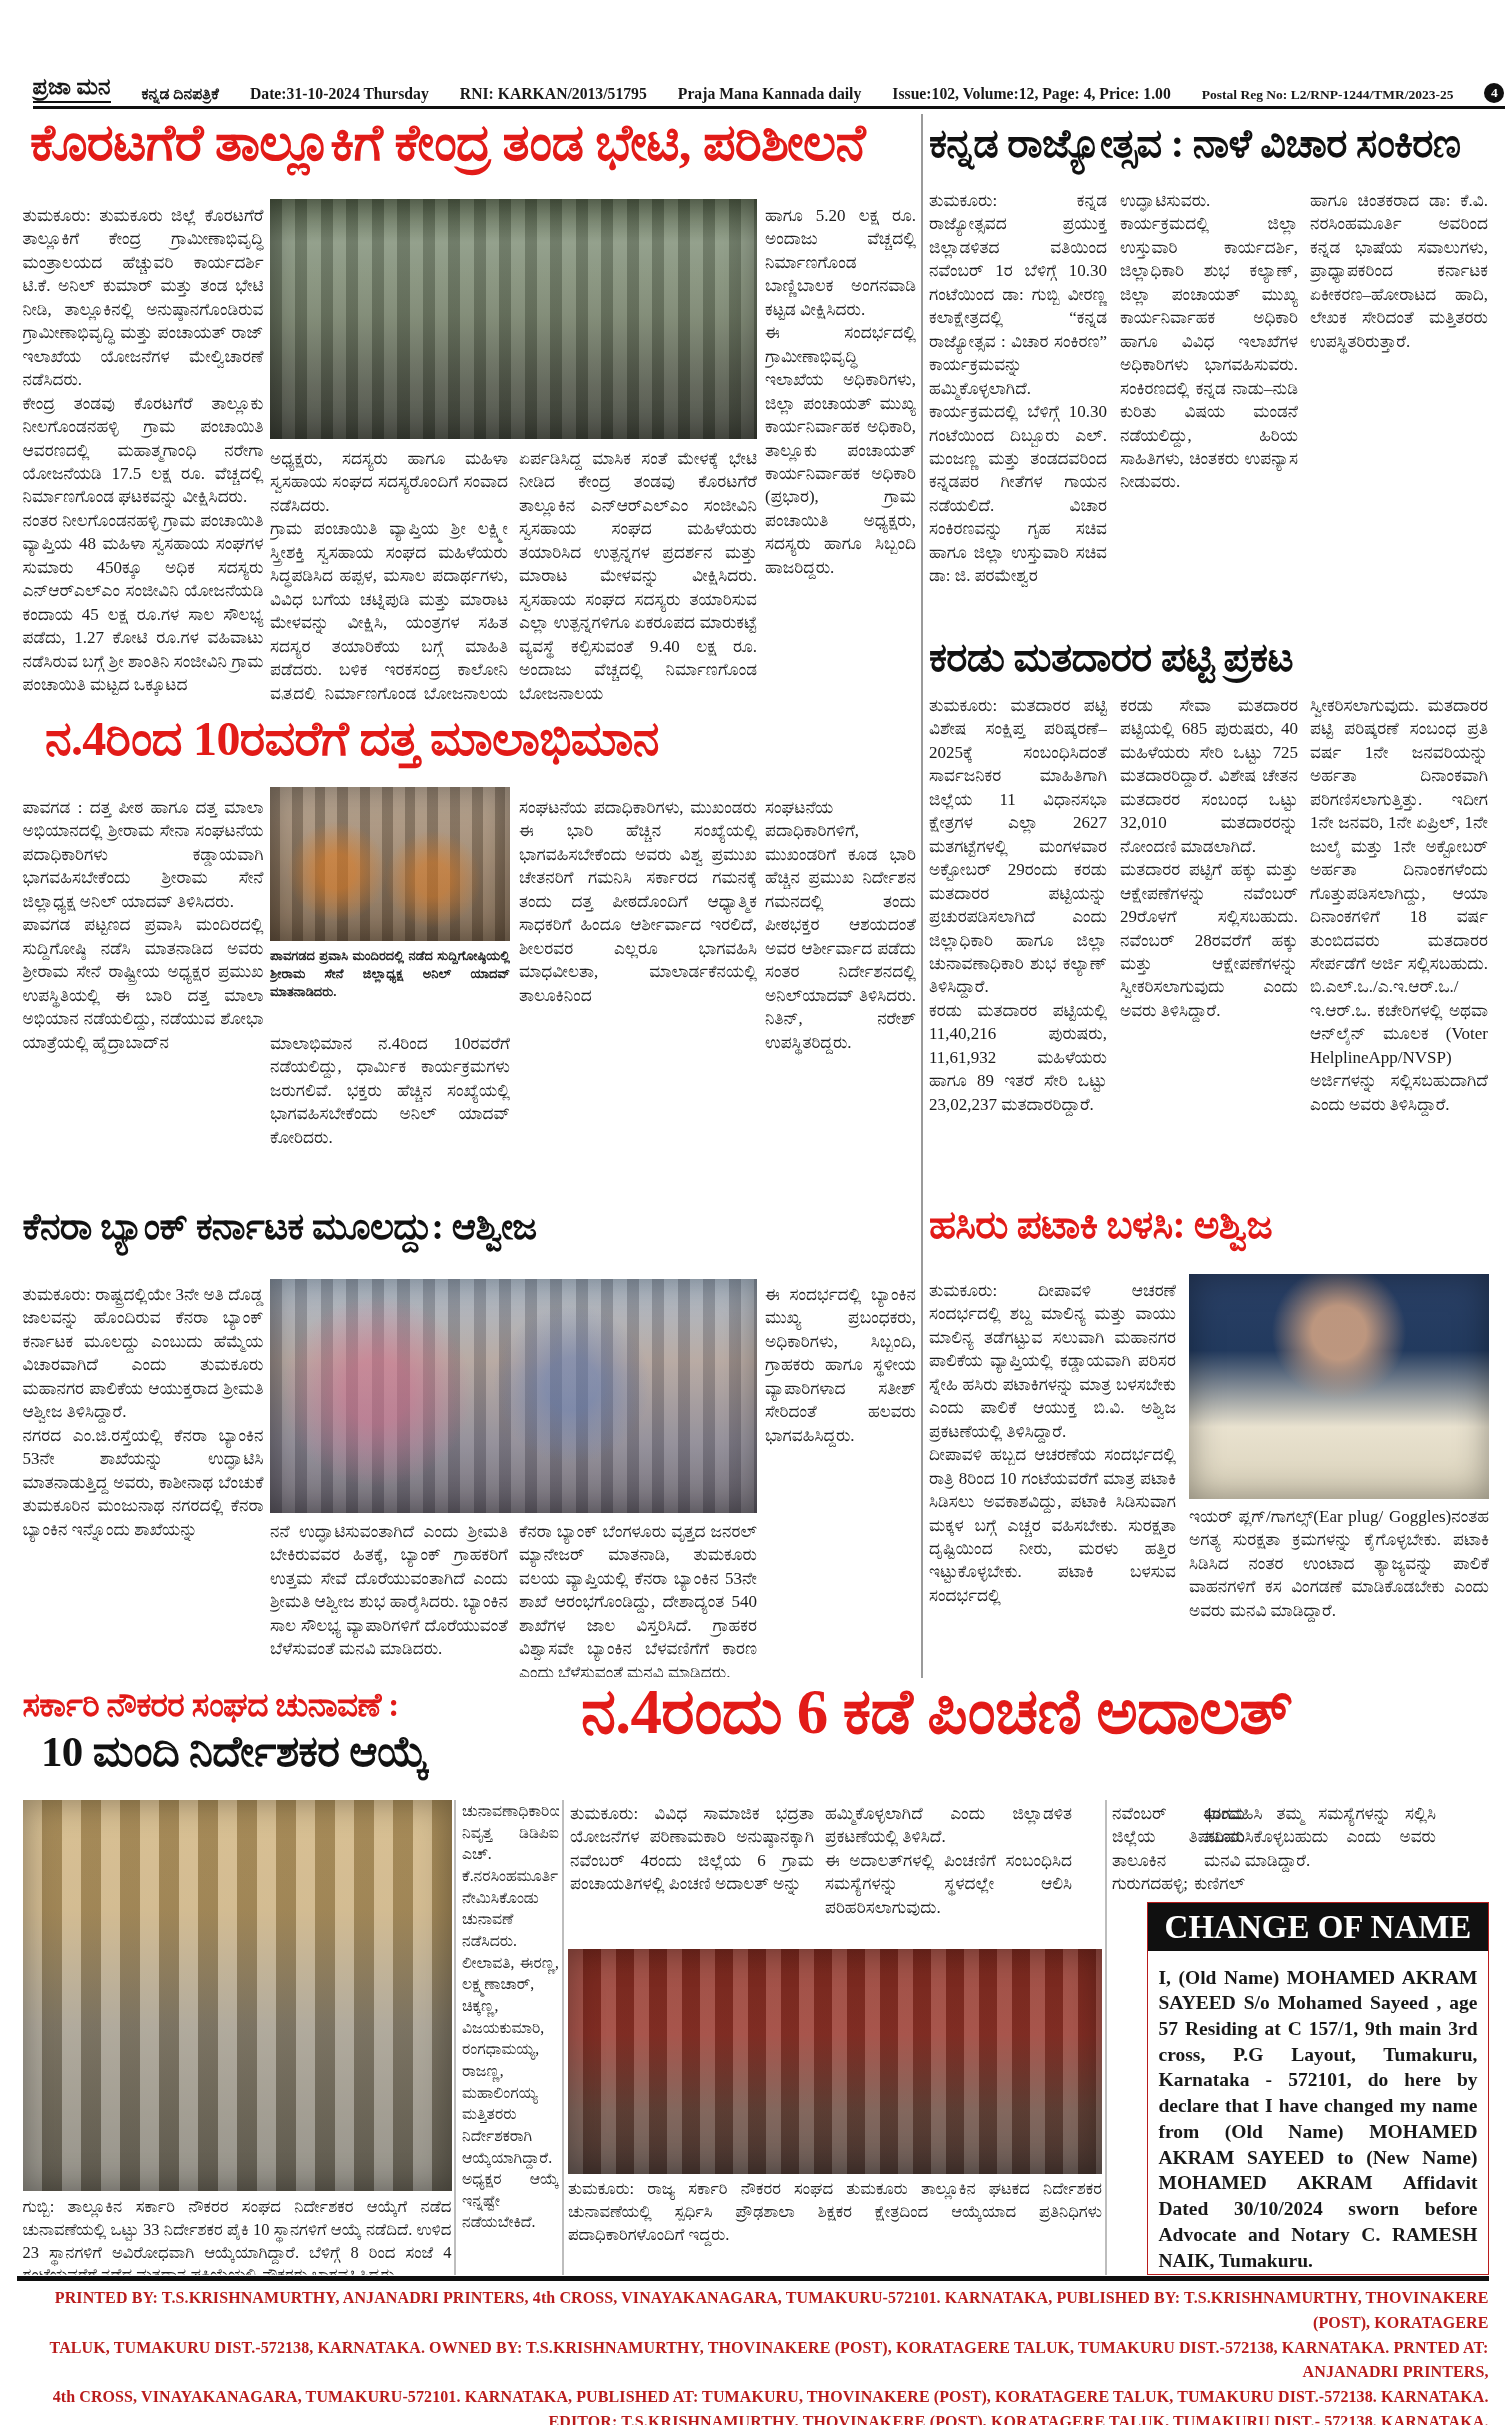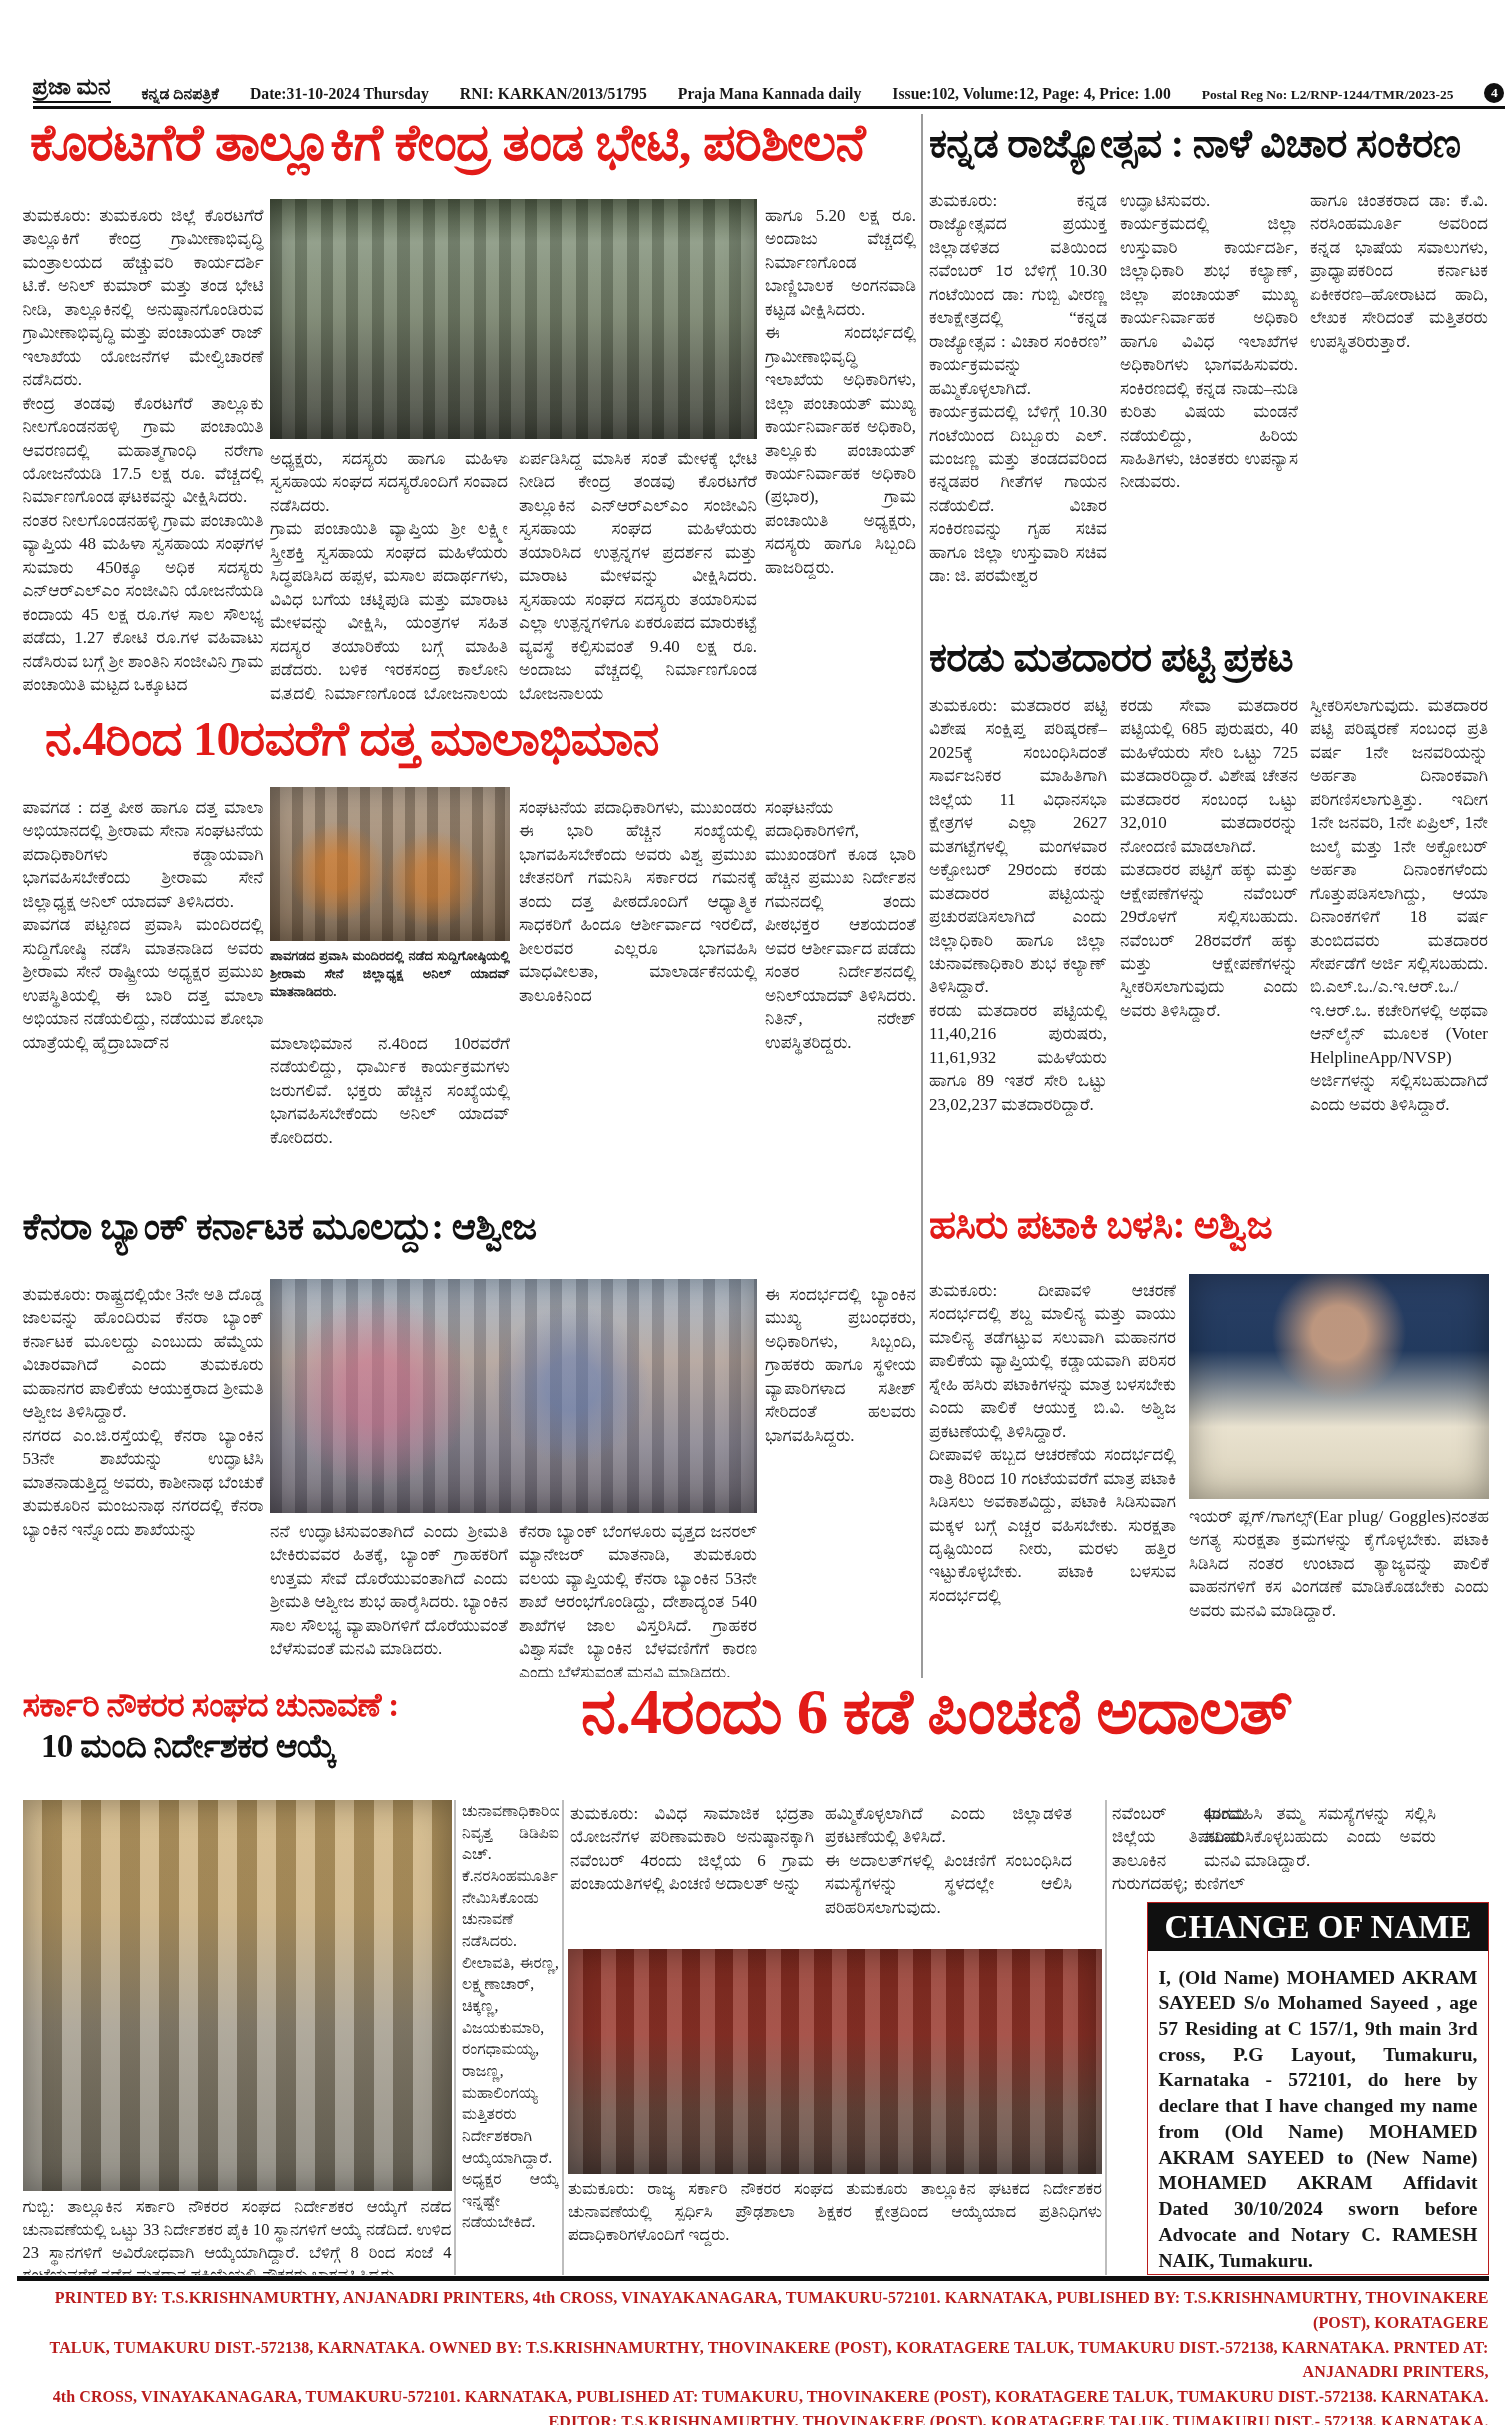--- a/index.html
+++ b/index.html
@@ -156,21 +156,21 @@
 <div class="col" style="left:519px; top:1520px; width:238px; height:157px;">ಕೆನರಾ ಬ್ಯಾಂಕ್ ಬೆಂಗಳೂರು ವೃತ್ತದ ಜನರಲ್ ಮ್ಯಾನೇಜರ್ ಮಾತನಾಡಿ, ತುಮಕೂರು ವಲಯ ವ್ಯಾಪ್ತಿಯಲ್ಲಿ ಕೆನರಾ ಬ್ಯಾಂಕಿನ 53ನೇ ಶಾಖೆ ಆರಂಭಗೊಂಡಿದ್ದು, ದೇಶಾದ್ಯಂತ 540 ಶಾಖೆಗಳ ಜಾಲ ವಿಸ್ತರಿಸಿದೆ. ಗ್ರಾಹಕರ ವಿಶ್ವಾಸವೇ ಬ್ಯಾಂಕಿನ ಬೆಳವಣಿಗೆಗೆ ಕಾರಣ ಎಂದು ಬೆಳೆಸುವಂತೆ ಮನವಿ ಮಾಡಿದರು.</div>
 <div class="col" style="left:765px; top:1283px; width:151px; height:394px;">ಈ ಸಂದರ್ಭದಲ್ಲಿ ಬ್ಯಾಂಕಿನ ಮುಖ್ಯ ಪ್ರಬಂಧಕರು, ಅಧಿಕಾರಿಗಳು, ಸಿಬ್ಬಂದಿ, ಗ್ರಾಹಕರು ಹಾಗೂ ಸ್ಥಳೀಯ ವ್ಯಾಪಾರಿಗಳಾದ ಸತೀಶ್ ಸೇರಿದಂತೆ ಹಲವರು ಭಾಗವಹಿಸಿದ್ದರು.</div>
 
 <div class="headline red" style="left:929px; top:1205px; width:559px; font-size:39px;">ಹಸಿರು ಪಟಾಕಿ ಬಳಸಿ: ಅಶ್ವಿಜ</div>
 <div class="col" style="left:929px; top:1279px; width:247px; height:399px;">ತುಮಕೂರು: ದೀಪಾವಳಿ ಆಚರಣೆ ಸಂದರ್ಭದಲ್ಲಿ ಶಬ್ದ ಮಾಲಿನ್ಯ ಮತ್ತು ವಾಯು ಮಾಲಿನ್ಯ ತಡೆಗಟ್ಟುವ ಸಲುವಾಗಿ ಮಹಾನಗರ ಪಾಲಿಕೆಯ ವ್ಯಾಪ್ತಿಯಲ್ಲಿ ಕಡ್ಡಾಯವಾಗಿ ಪರಿಸರ ಸ್ನೇಹಿ ಹಸಿರು ಪಟಾಕಿಗಳನ್ನು ಮಾತ್ರ ಬಳಸಬೇಕು ಎಂದು ಪಾಲಿಕೆ ಆಯುಕ್ತ ಬಿ.ವಿ. ಅಶ್ವಿಜ ಪ್ರಕಟಣೆಯಲ್ಲಿ ತಿಳಿಸಿದ್ದಾರೆ.
 ದೀಪಾವಳಿ ಹಬ್ಬದ ಆಚರಣೆಯ ಸಂದರ್ಭದಲ್ಲಿ ರಾತ್ರಿ 8ರಿಂದ 10 ಗಂಟೆಯವರೆಗೆ ಮಾತ್ರ ಪಟಾಕಿ ಸಿಡಿಸಲು ಅವಕಾಶವಿದ್ದು, ಪಟಾಕಿ ಸಿಡಿಸುವಾಗ ಮಕ್ಕಳ ಬಗ್ಗೆ ಎಚ್ಚರ ವಹಿಸಬೇಕು. ಸುರಕ್ಷತಾ ದೃಷ್ಟಿಯಿಂದ ನೀರು, ಮರಳು ಹತ್ತಿರ ಇಟ್ಟುಕೊಳ್ಳಬೇಕು. ಪಟಾಕಿ ಬಳಸುವ ಸಂದರ್ಭದಲ್ಲಿ</div>
 <div class="photo photo-f" style="left:1189px; top:1274px; width:300px; height:225px;"></div>
 <div class="col" style="left:1189px; top:1505px; width:300px; height:172px;">ಇಯರ್ ಪ್ಲಗ್/ಗಾಗಲ್ಸ್(Ear plug/ Goggles)ನಂತಹ ಅಗತ್ಯ ಸುರಕ್ಷತಾ ಕ್ರಮಗಳನ್ನು ಕೈಗೊಳ್ಳಬೇಕು. ಪಟಾಕಿ ಸಿಡಿಸಿದ ನಂತರ ಉಂಟಾದ ತ್ಯಾಜ್ಯವನ್ನು ಪಾಲಿಕೆ ವಾಹನಗಳಿಗೆ ಕಸ ವಿಂಗಡಣೆ ಮಾಡಿಕೊಡಬೇಕು ಎಂದು ಅವರು ಮನವಿ ಮಾಡಿದ್ದಾರೆ.</div>
 
 <div class="headline red" style="left:22.5px; top:1688px; width:551px; font-size:33px; text-align:left;">ಸರ್ಕಾರಿ ನೌಕರರ ಸಂಘದ ಚುನಾವಣೆ :</div>
-<div class="headline" style="left:41px; top:1729px; width:487px; font-size:33px;">10 ಮಂದಿ ನಿರ್ದೇಶಕರ ಆಯ್ಕೆ</div>
+<div class="headline" style="left:41px; top:1729px; width:487px; font-size:43px;">10 ಮಂದಿ ನಿರ್ದೇಶಕರ ಆಯ್ಕೆ</div>
 <div class="headline red" style="left:581px; top:1679px; width:907px; font-size:63px;">ನ.4ರಂದು 6 ಕಡೆ ಪಿಂಚಣಿ ಅದಾಲತ್</div>
 
 <div class="photo photo-g" style="left:22.5px; top:1800px; width:429px; height:391px;"></div>
 <div class="col" style="left:22.5px; top:2196px; width:429px; height:79px; font-size:16.5px;">ಗುಬ್ಬಿ: ತಾಲ್ಲೂಕಿನ ಸರ್ಕಾರಿ ನೌಕರರ ಸಂಘದ ನಿರ್ದೇಶಕರ ಆಯ್ಕೆಗೆ ನಡೆದ ಚುನಾವಣೆಯಲ್ಲಿ ಒಟ್ಟು 33 ನಿರ್ದೇಶಕರ ಪೈಕಿ 10 ಸ್ಥಾನಗಳಿಗೆ ಆಯ್ಕೆ ನಡೆದಿದೆ. ಉಳಿದ 23 ಸ್ಥಾನಗಳಿಗೆ ಅವಿರೋಧವಾಗಿ ಆಯ್ಕೆಯಾಗಿದ್ದಾರೆ. ಬೆಳಿಗ್ಗೆ 8 ರಿಂದ ಸಂಜೆ 4 ಗಂಟೆಯವರೆಗೆ ನಡೆದ ಮತದಾನ ಪ್ರಕ್ರಿಯೆಯಲ್ಲಿ ನೌಕರರು ಭಾಗವಹಿಸಿದ್ದರು.</div>
 
 <div class="vrule" style="left:454px; top:1800px; height:475px; background:#bdbdbd;"></div>
 <div class="col" style="left:462px; top:1800px; width:97px; height:475px; font-size:15.7px;">ಚುನಾವಣಾಧಿಕಾರಿಯಾಗಿ ನಿವೃತ್ತ ಡಿಡಿಪಿಐ ಎಚ್. ಕೆ.ನರಸಿಂಹಮೂರ್ತಿ ನೇಮಿಸಿಕೊಂಡು ಚುನಾವಣೆ ನಡೆಸಿದರು. ಲೀಲಾವತಿ, ಈರಣ್ಣ, ಲಕ್ಷ್ಮಣಾಚಾರ್, ಚಿಕ್ಕಣ್ಣ, ವಿಜಯಕುಮಾರಿ, ರಂಗಧಾಮಯ್ಯ, ರಾಜಣ್ಣ, ಮಹಾಲಿಂಗಯ್ಯ ಮತ್ತಿತರರು ನಿರ್ದೇಶಕರಾಗಿ ಆಯ್ಕೆಯಾಗಿದ್ದಾರೆ. ಅಧ್ಯಕ್ಷರ ಆಯ್ಕೆ ಇನ್ನಷ್ಟೇ ನಡೆಯಬೇಕಿದೆ.</div>
 <div class="vrule" style="left:562px; top:1800px; height:475px; background:#bdbdbd;"></div>
 
 <div class="col" style="left:570px; top:1802px; width:244px; height:142px;">ತುಮಕೂರು: ವಿವಿಧ ಸಾಮಾಜಿಕ ಭದ್ರತಾ ಯೋಜನೆಗಳ ಪರಿಣಾಮಕಾರಿ ಅನುಷ್ಠಾನಕ್ಕಾಗಿ ನವೆಂಬರ್ 4ರಂದು ಜಿಲ್ಲೆಯ 6 ಗ್ರಾಮ ಪಂಚಾಯತಿಗಳಲ್ಲಿ ಪಿಂಚಣಿ ಅದಾಲತ್ ಅನ್ನು</div>

